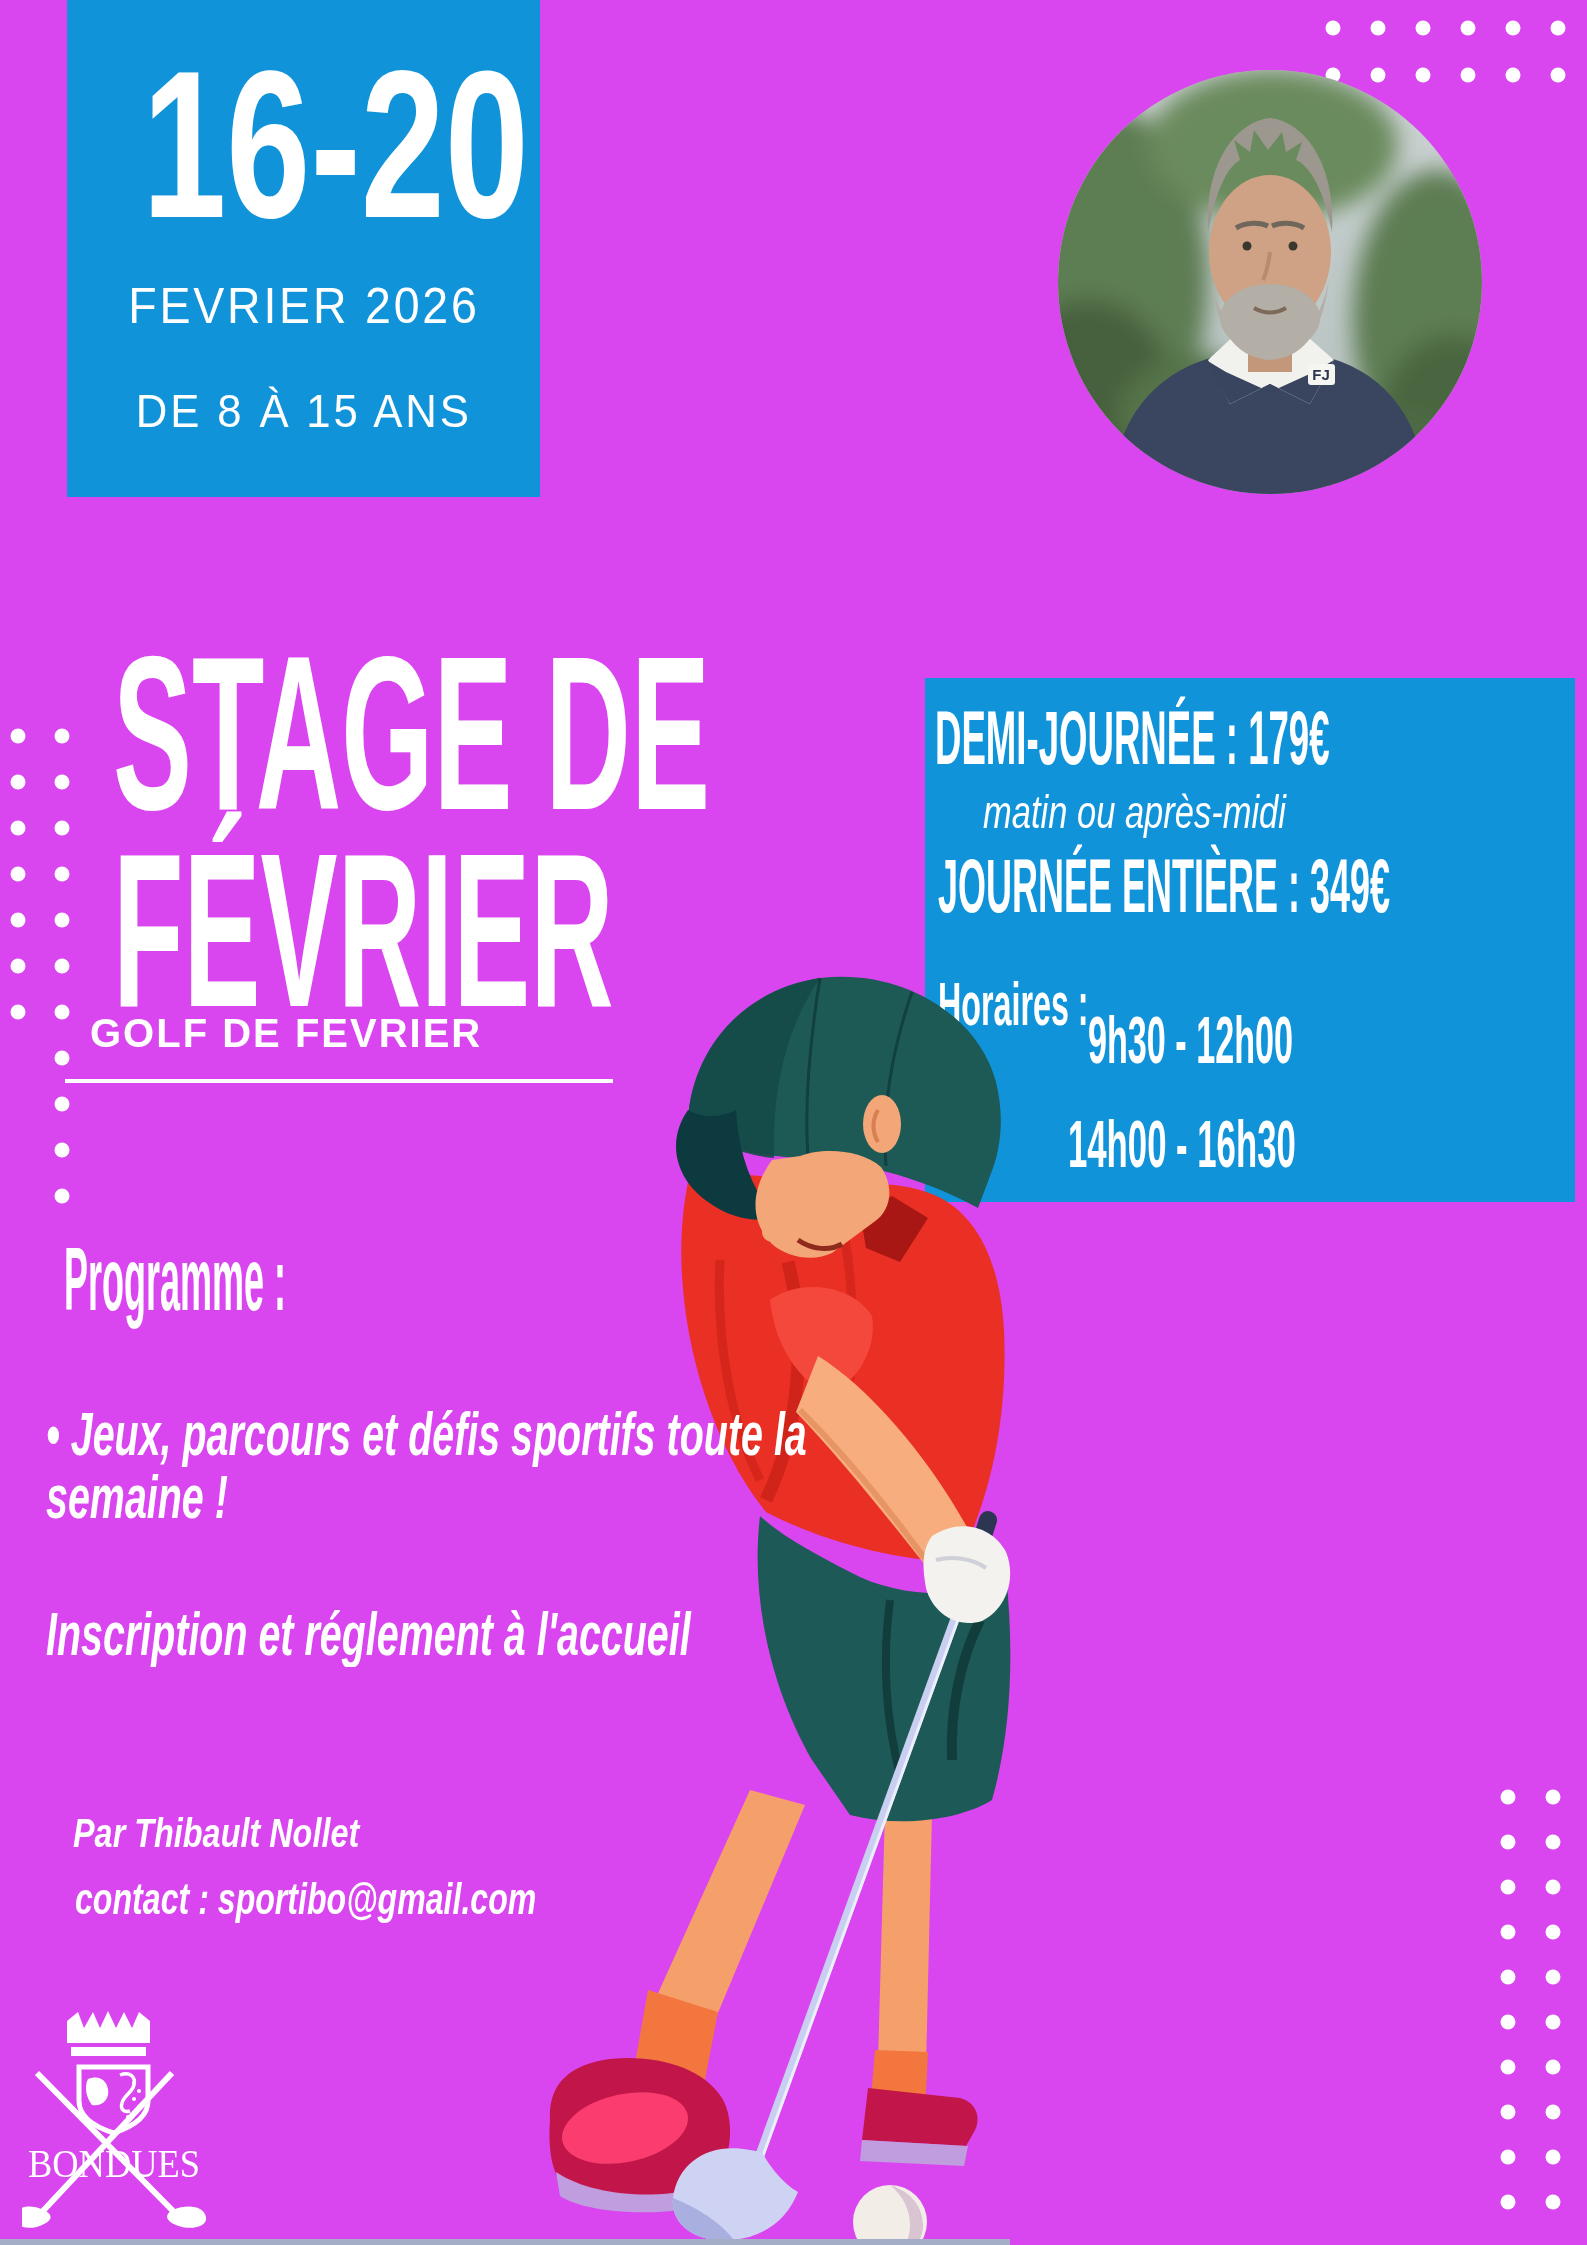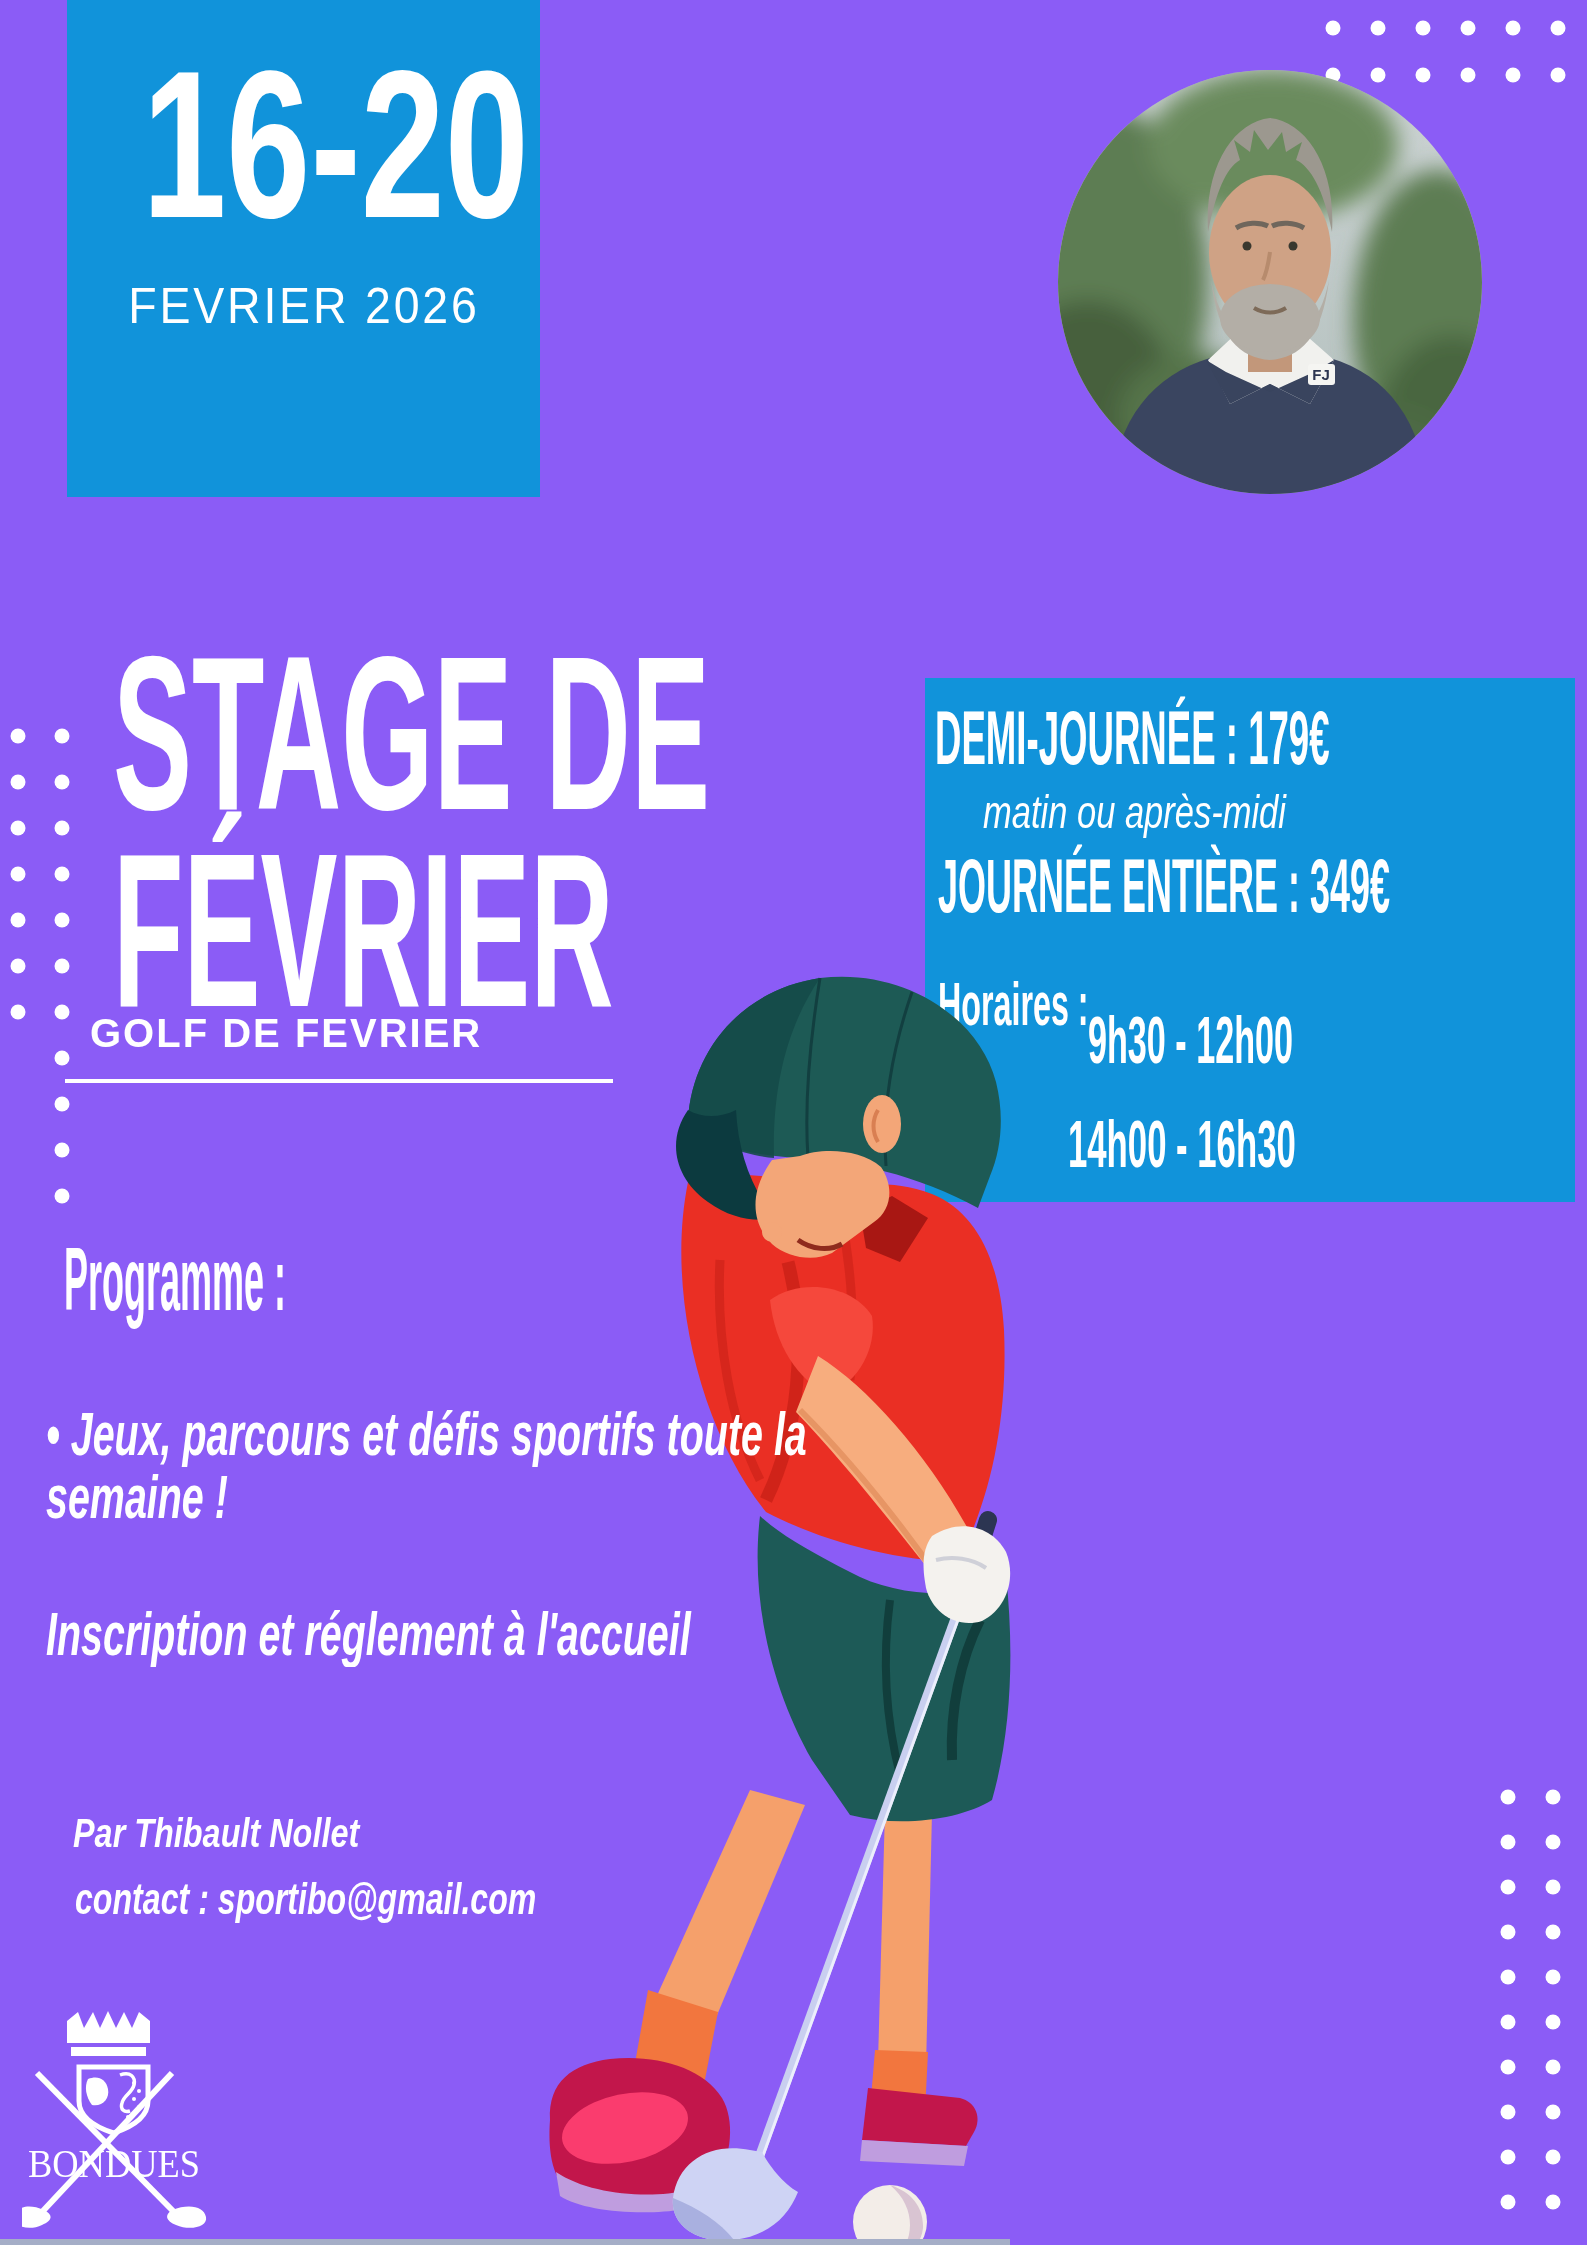--- a/index.html
+++ b/index.html
@@ -1,18 +1,18 @@
 <!DOCTYPE html>
 <html><head>
 <meta charset="utf-8">
 <style>
   html,body{margin:0;padding:0;background:#222;}
   .poster{
     position:relative; width:1587px; height:2245px; overflow:hidden;
-    background:#8b5cf6; font-family:"Liberation Sans",sans-serif; margin:0 auto;
+    background:#d946ef; font-family:"Liberation Sans",sans-serif; margin:0 auto;
   }
   .abs{position:absolute;}
   .txt{position:absolute; color:#fff; line-height:1; white-space:nowrap;
        transform-origin:0 0; display:block;}
   .ctr{text-align:center;}
   .ctr > span{display:inline-block; transform-origin:50% 0; white-space:nowrap; line-height:1;}
   .bluebox{position:absolute; background:#1193da;}
   svg{display:block;}
   .noevt{pointer-events:none;}
 </style>
@@ -74,20 +74,23 @@
       <circle cx="62" cy="1196" r="7.5" fill="#ffffff"></circle>
     </svg>
 
   <div class="bluebox" style="left:67px; top:0; width:473px; height:497px;"></div>
   <div class="txt ctr" style="left:67px; top:40px; width:473px; font-weight:bold; font-size:210px;">
     <span style="transform:scale(0.72,1);">16-20</span>
   </div>
   <div class="txt ctr" style="left:67px; top:281px; width:473px; font-size:50px; letter-spacing:3px;">
     <span style="transform:scale(0.93,1);">FEVRIER 2026</span>
   </div>
+  <div class="txt ctr" style="left:67px; top:388px; width:473px; font-size:46px; letter-spacing:3px;">
+    <span style="transform:scale(0.95,1);">DE 8 À 15 ANS</span>
+  </div>
 
   <div class="abs" style="left: 1058px; top: 70px; width: 424px; height: 424px; border-radius: 50%; overflow: hidden; z-index: 2;">
     <svg width="424" height="424" viewBox="0 0 424 424">
       <defs>
         <linearGradient id="sky" x1="0" y1="0" x2="0" y2="1">
           <stop offset="0" stop-color="#ccd3d3"></stop>
             <stop offset="1" stop-color="#b2bfbd"></stop>
         </linearGradient>
         <filter id="blur1" x="-30%" y="-30%" width="160%" height="160%">
           <feGaussianBlur stdDeviation="11"></feGaussianBlur>

